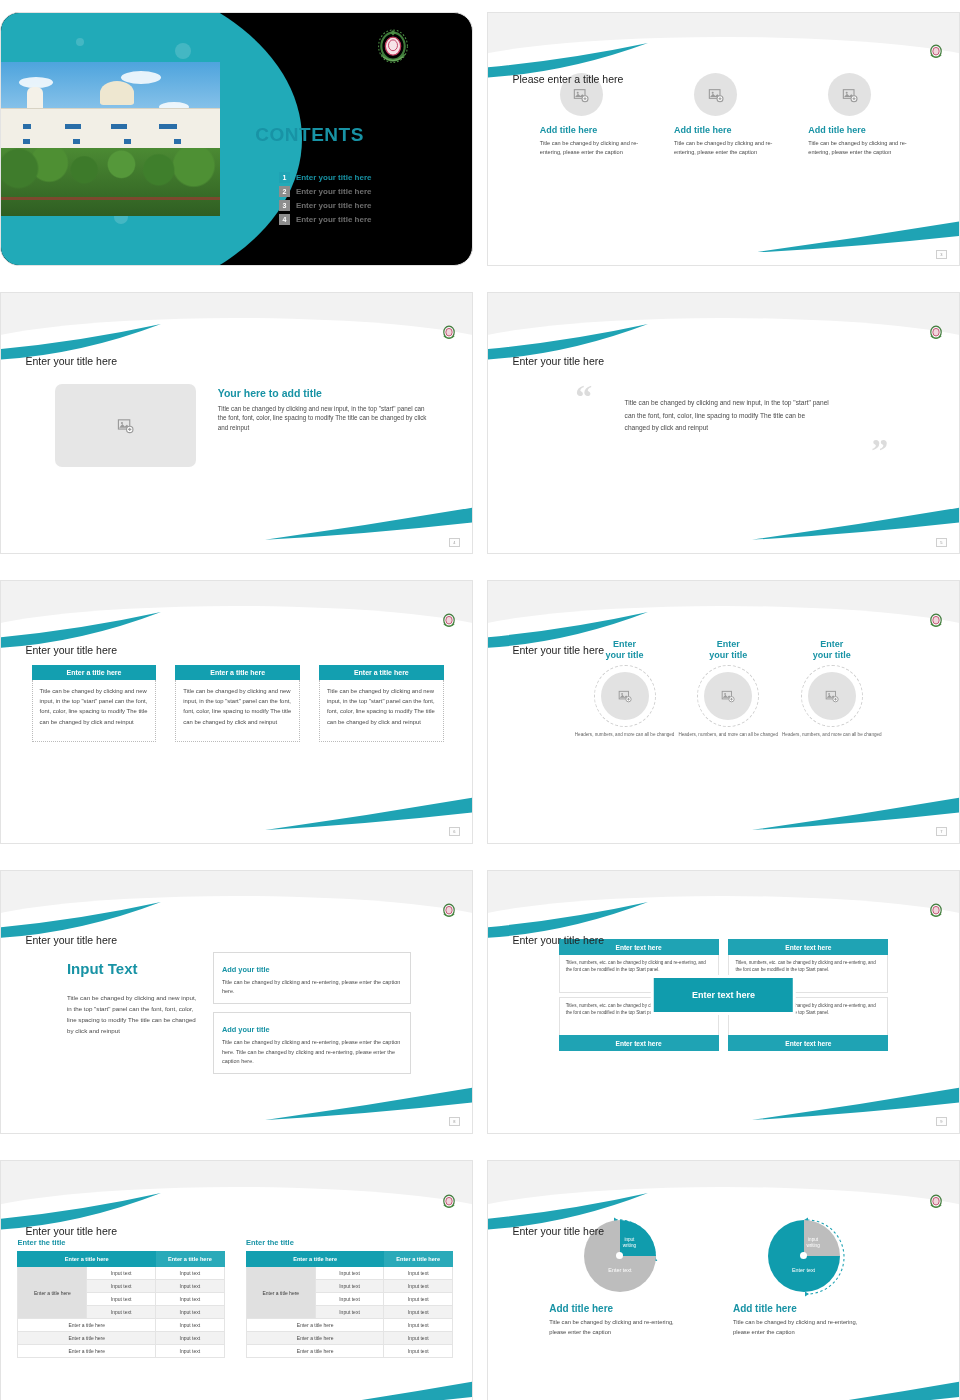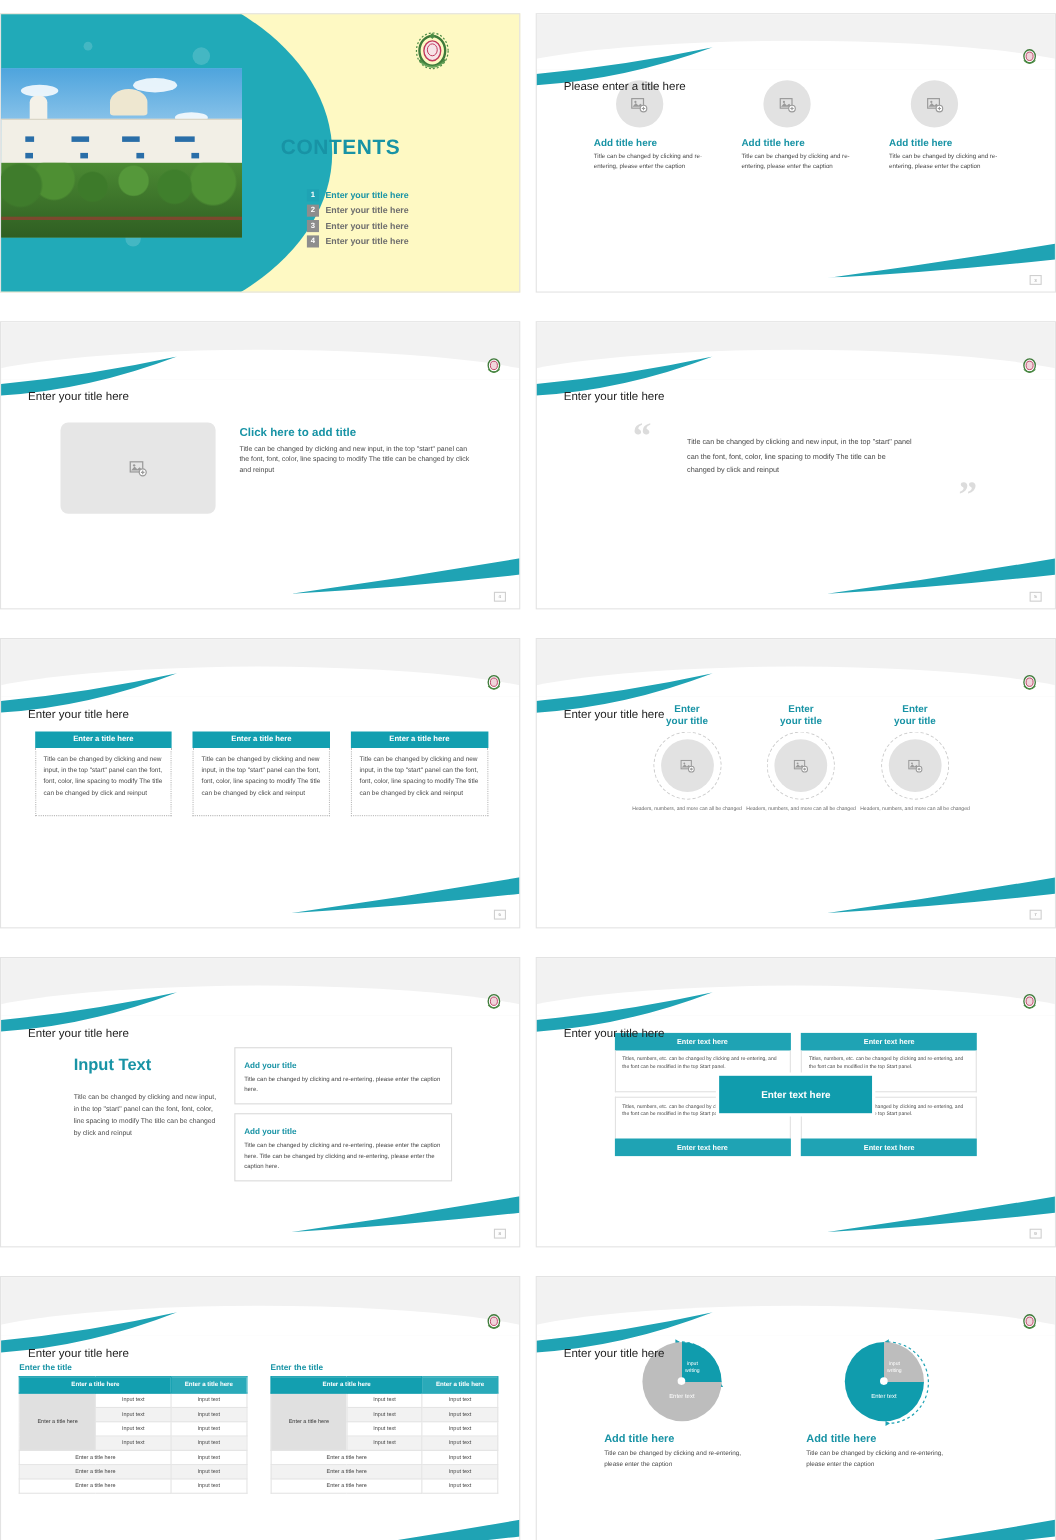--- a/index.html
+++ b/index.html
@@ -52,21 +52,21 @@
   }
   .logo { position: absolute; right: 3.2%; top: 12%; width: 16px; height: 18px; z-index: 5; }
   .pagenum {
     position: absolute; right: 2.6%; bottom: 2.5%;
     width: 11px; height: 9px; border: 1px solid #cfcfcf; background: #fdfdfd;
     font-size: 4px; color: #999; display:flex; align-items:center; justify-content:center;
     z-index: 6;
   }
 
   
-  .cover { background:#fef9c3; }
+  .cover { background:#000000;border-radius:19px; }
   .cover-circle {
     position:absolute; left:-44%; top:-18%; width: 108%; height: 136%;
     background:#21aab8; border-radius:50%;
   }
   .cover-dot { position:absolute; border-radius:50%; background: rgba(255,255,255,.16); }
   .cover-photo {
     position:absolute; left:0; top:19.5%; width: 46.5%; height: 61%;
     overflow:hidden;
     background:linear-gradient(#63b8e8 0%, #8ecdf0 40%, #7fae4e 70%, #4e7a34 100%);
   }
@@ -346,21 +346,21 @@
     <div class="ph-icon-rect s3-img">
       <svg width="17" height="17" viewBox="0 0 24 24">
         <rect x="2" y="4" width="16" height="13" fill="none" stroke="#9a9a9a" stroke-width="1.6"></rect>
         <circle cx="7" cy="8.5" r="1.5" fill="#9a9a9a"></circle>
         <path d="M3 15 l4.5-5 3.5 3.5 3-2.5 4 4z" fill="#9a9a9a"></path>
         <circle cx="18" cy="17.5" r="4.5" fill="#fff" stroke="#9a9a9a" stroke-width="1.6"></circle>
         <path d="M18 15.2v4.6M15.7 17.5h4.6" stroke="#9a9a9a" stroke-width="1.6"></path>
       </svg>
     </div>
     <div class="s3-txt">
-      <div class="accent-h s3-t">Click here to add title</div>
+      <div class="accent-h s3-t">Your here to add title</div>
       <div class="body-sm s3-b">Title can be changed by clicking and new input, in the top "start" panel can the font, font, color, line spacing to modify The title can be changed by click and reinput</div>
     </div>
     <div class="pagenum">4</div>
   </div>
 
   <div class="slide">
     <div class="hdr"></div>
     <div class="hdr-title">Enter your title here</div>
     <svg class="swoosh-tl" viewBox="0 0 100 30" preserveAspectRatio="none">
       <path d="M0 30 Q50 28 100 0 Q50 16 0 22 Z" fill="#1fa3b4"></path>

